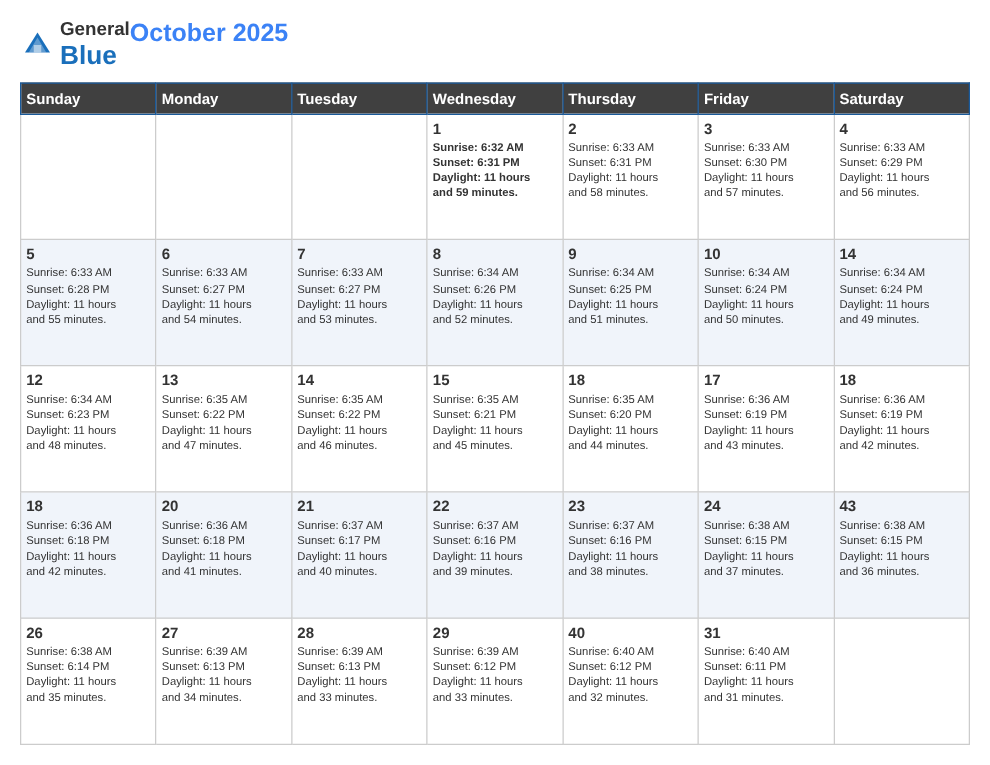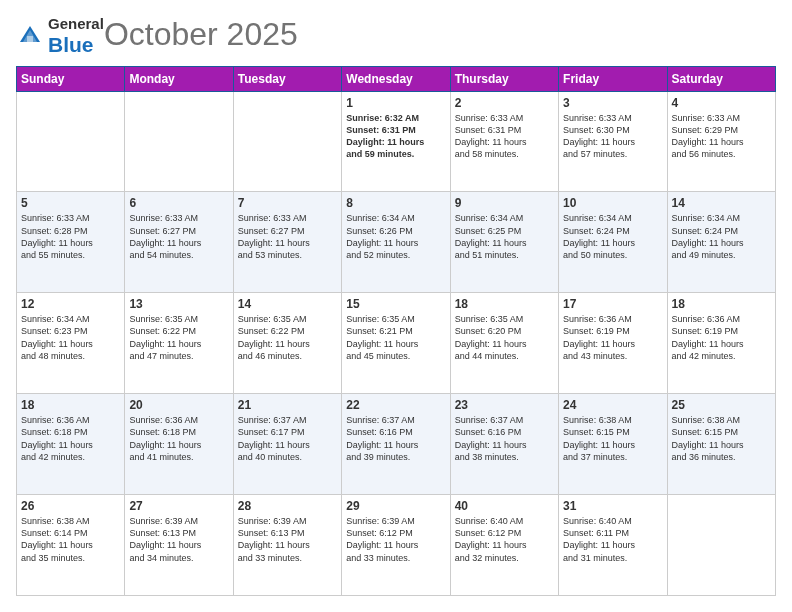--- a/index.html
+++ b/index.html
@@ -44,37 +44,37 @@
     }
     .logo-icon {
       width: 28px;
       height: 28px;
       margin-right: 2px;
     }
     .title-block {
       text-align: right;
     }
     .month-title {
-      font-size: 32px;
-      font-weight: normal;
-      color: #737373;
+      font-size: 20px;
+      font-weight: bold;
+      color: #3b82f6;
     }
     .subtitle {
       font-size: 14px;
       color: #555;
     }
     .calendar {
       flex: 1;
       border: 1px solid #ccc;
       border-collapse: collapse;
       width: 100%;
       table-layout: fixed;
     }
     .calendar th {
-      background-color: #a21caf;
+      background-color: #404040;
       color: #fff;
       font-size: 12px;
       font-weight: bold;
       padding: 5px 4px;
       text-align: left;
       border: 1px solid #1a5a9a;
     }
     .calendar td {
       vertical-align: top;
       border: 1px solid #ccc;
@@ -314,21 +314,21 @@
 and 38 minutes.</div>
           </td>
           <td>
             <span class="day-num">24</span>
             <div class="day-info" style="white-space: pre-line;">Sunrise: 6:38 AM
 Sunset: 6:15 PM
 Daylight: 11 hours
 and 37 minutes.</div>
           </td>
           <td>
-            <span class="day-num">25</span>
+            <span class="day-num">43</span>
             <div class="day-info" style="white-space: pre-line;">Sunrise: 6:38 AM
 Sunset: 6:15 PM
 Daylight: 11 hours
 and 36 minutes.</div>
           </td>
         </tr>
         <tr class="row-odd">
           <td>
             <span class="day-num">26</span>
             <div class="day-info" style="white-space: pre-line;">Sunrise: 6:38 AM

